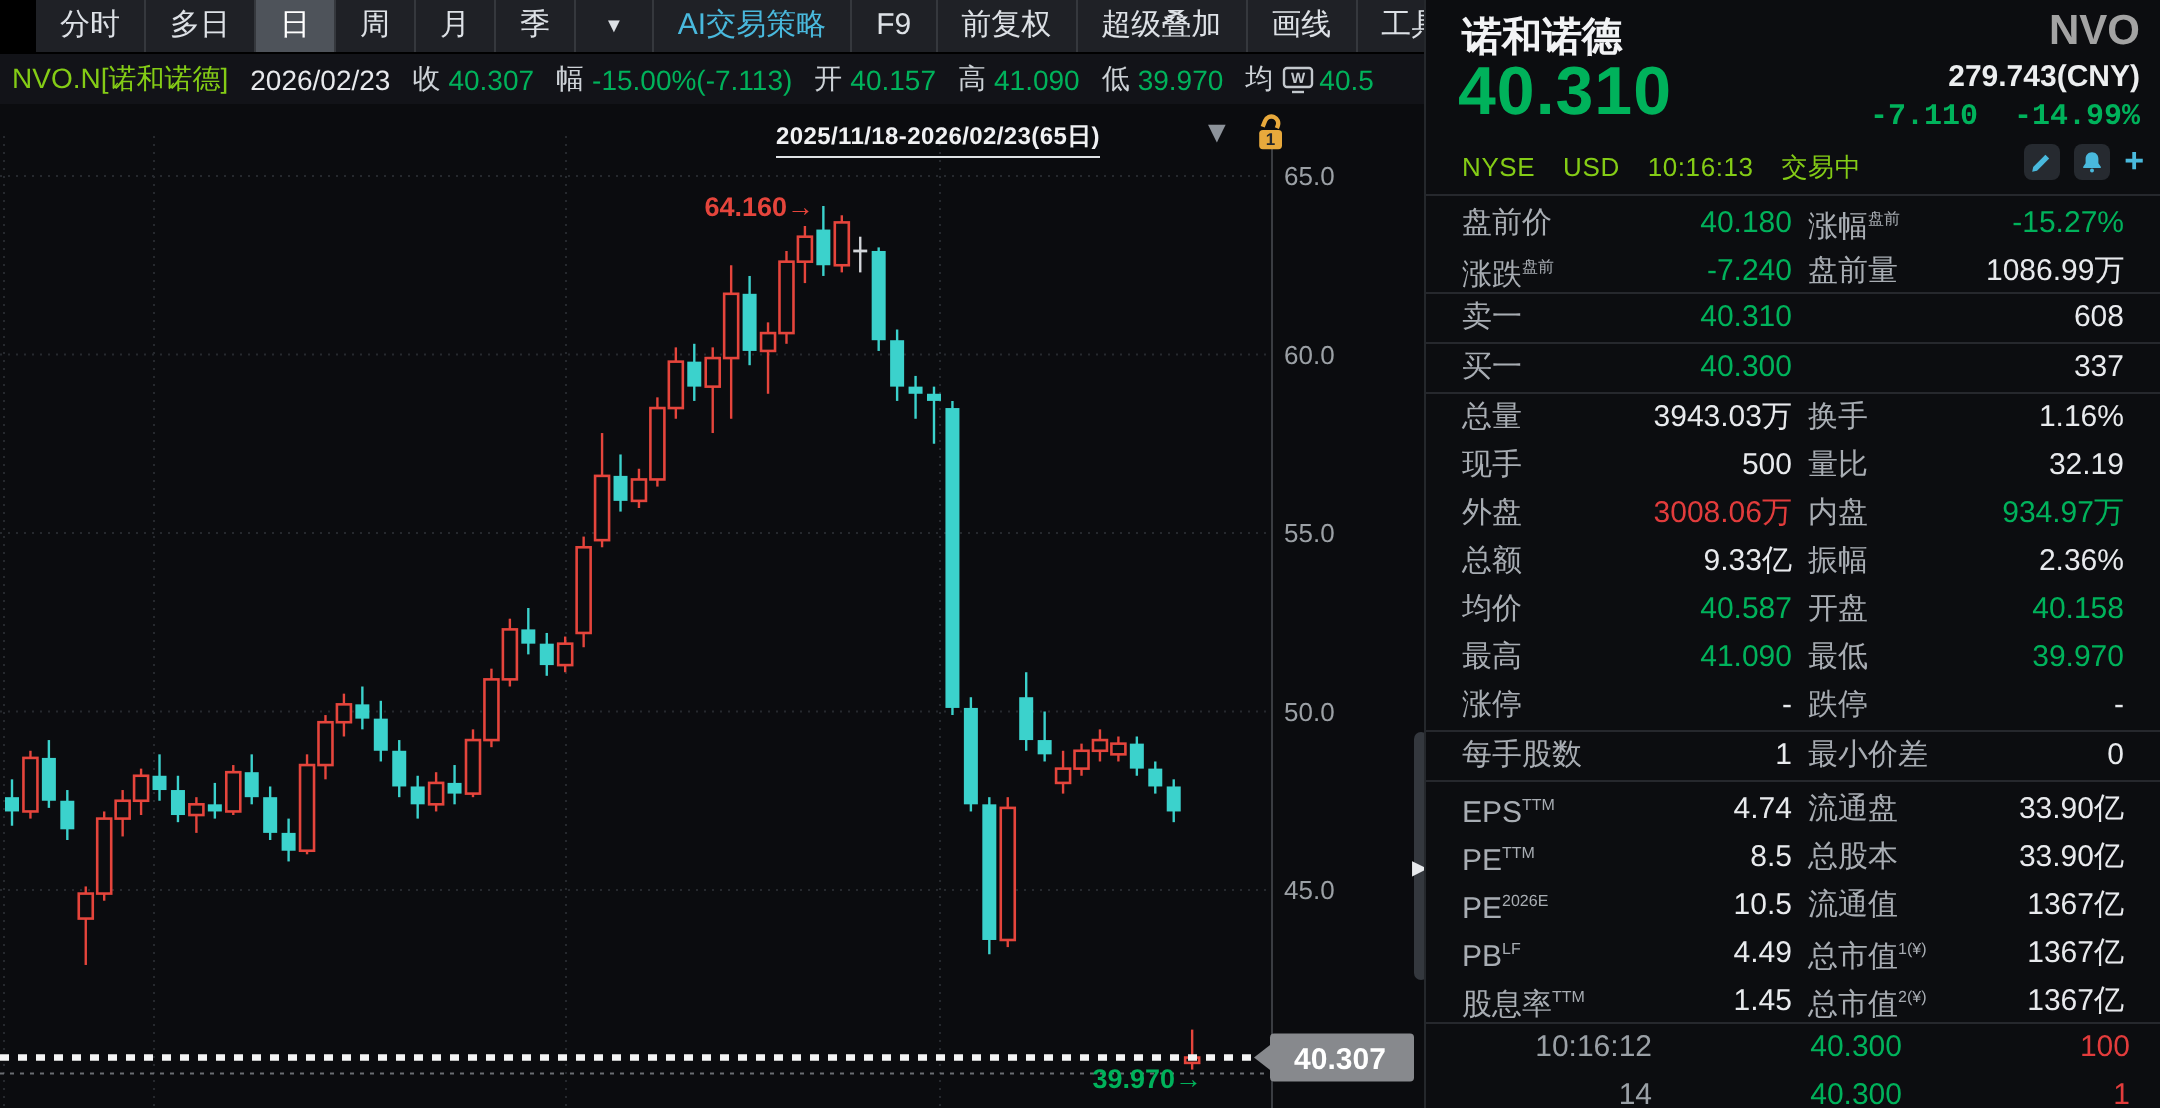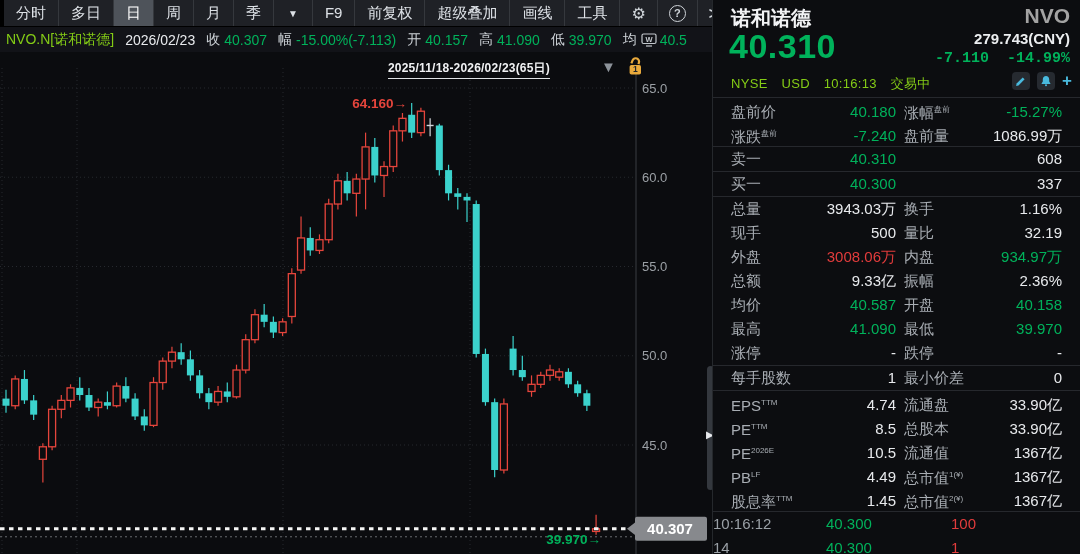--- a/index.html
+++ b/index.html
@@ -1,19 +1,19 @@
 <!DOCTYPE html>
 <html><head>
 <meta charset="utf-8">
 <style>
   html,body{margin:0;padding:0;background:#000;}
   body{width:1080px;height:554px;position:relative;overflow:hidden;
        font-family:"Liberation Sans","DejaVu Sans",sans-serif;color:#e8eaed;}
   
-  .toolbar{position:absolute;left:4px;top:0;width:712px;height:26px;background:#1f2126;
+  .toolbar{position:absolute;left:18px;top:0;width:712px;height:26px;background:#1f2126;
            display:flex;align-items:stretch;border-bottom:1px solid #000;}
   .tb-item{padding:0 12px;line-height:25px;font-size:15px;color:#dde1e6;
            border-right:1px solid #35383d;white-space:nowrap;cursor:default;}
   .tb-item.sel{background:#4e535a;color:#fff;}
   .tb-item.ai{color:#49b9dd;}
   .tb-item.drop{font-size:10px;display:flex;align-items:center;padding:0 14px;}
   .tb-item.icon{display:flex;align-items:center;padding:0 11px;font-size:16px;color:#cfd4d9;}
   .q-circle{display:inline-block;width:15px;height:15px;border:1.5px solid #cfd4d9;border-radius:50%;
             font-size:11px;line-height:15px;text-align:center;font-weight:700;}
   
@@ -55,34 +55,35 @@
   .prow.divtop{border-top:1px solid #26282d;}
   .pl{color:#a8adb3;text-align:left;white-space:nowrap;}
   .pl sup{font-size:8px;color:#a8adb3;}
   .pv,.pv2{text-align:right;font-weight:500;white-space:nowrap;}
   .c-green{color:#00b25b;}
   .c-red{color:#e23c3c;}
   .c-white{color:#e8eaed;}
   .ticks{border-top:1px solid #26282d;}
   .trow{display:grid;grid-template-columns:113px 125px 1fr;height:24px;line-height:24px;
         font-size:15px;padding-right:15px;}
-  .trow span{}
+  .trow span{text-align:right;}
   .t-time{color:#9aa0a6;}
 </style>
 </head>
 <body>
 
 <div class="toolbar">
   <span class="tb-item">分时</span>
   <span class="tb-item">多日</span>
   <span class="tb-item sel">日</span>
   <span class="tb-item">周</span>
   <span class="tb-item">月</span>
   <span class="tb-item">季</span>
   <span class="tb-item drop">▼</span>
+  <span class="tb-item ai">AI交易策略</span>
   <span class="tb-item">F9</span>
   <span class="tb-item">前复权</span>
   <span class="tb-item">超级叠加</span>
   <span class="tb-item">画线</span>
   <span class="tb-item">工具</span>
   <span class="tb-item icon">⚙</span>
   <span class="tb-item icon">
       <span class="q-circle">?</span>
     </span>
   <span class="tb-item icon" style="font-weight:700">&gt;</span>

